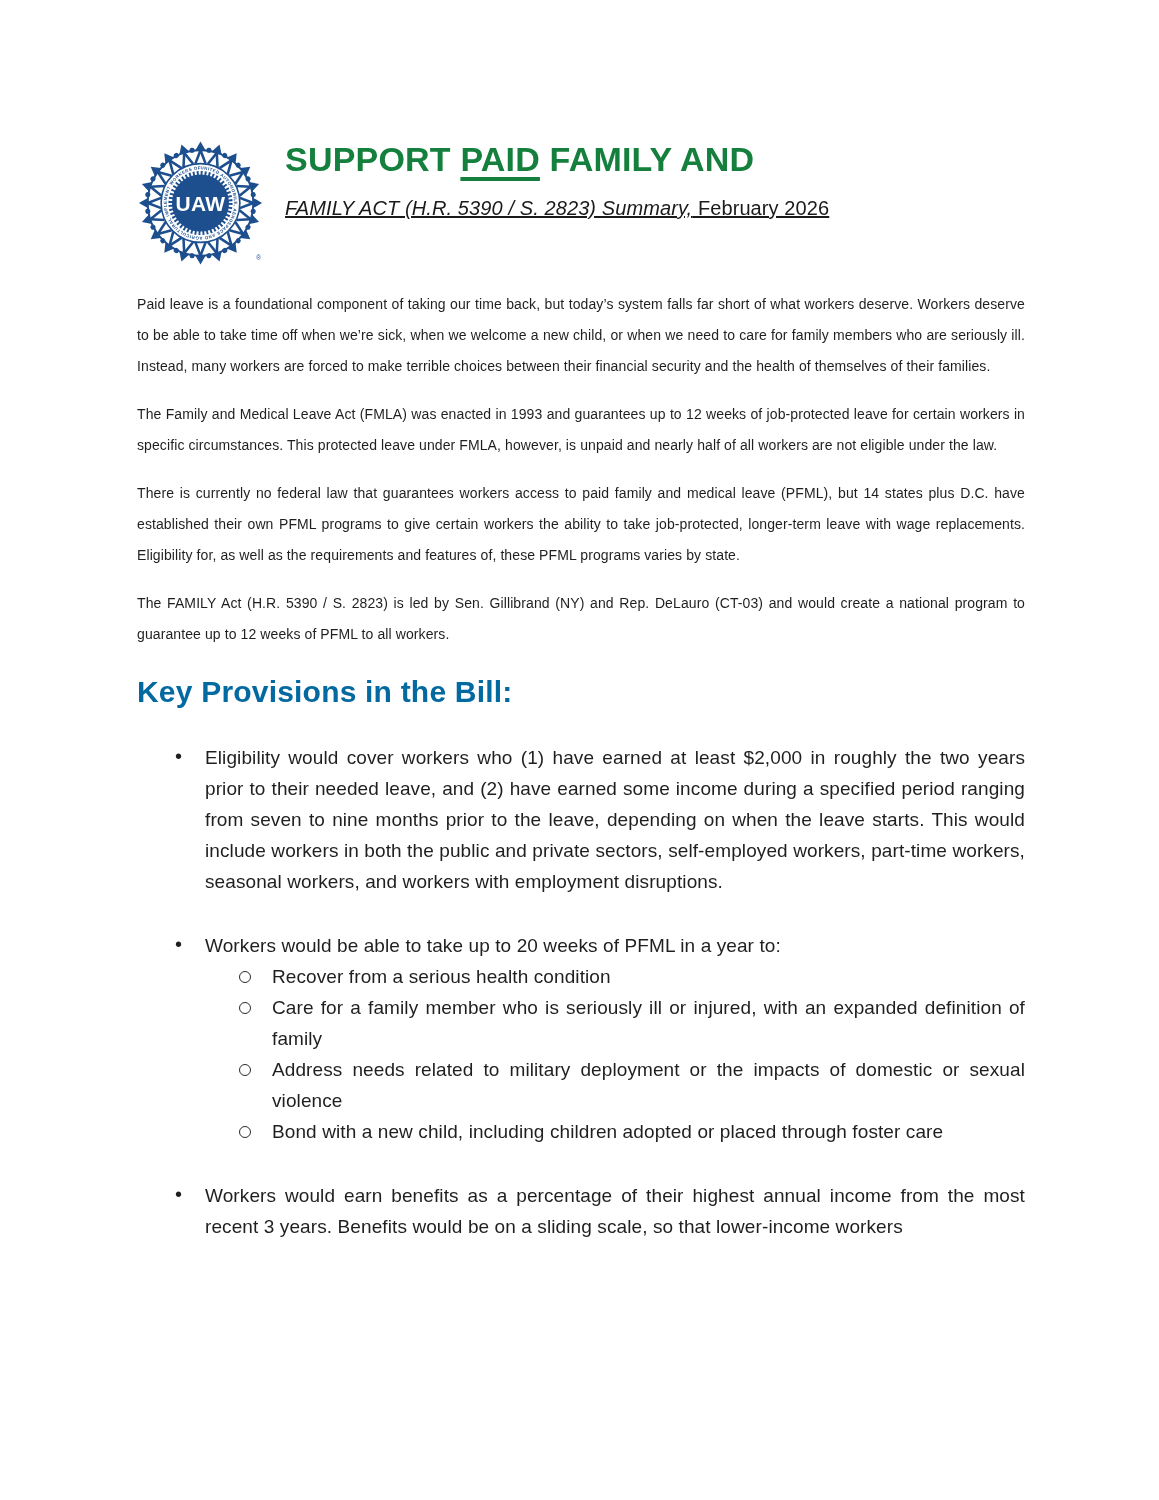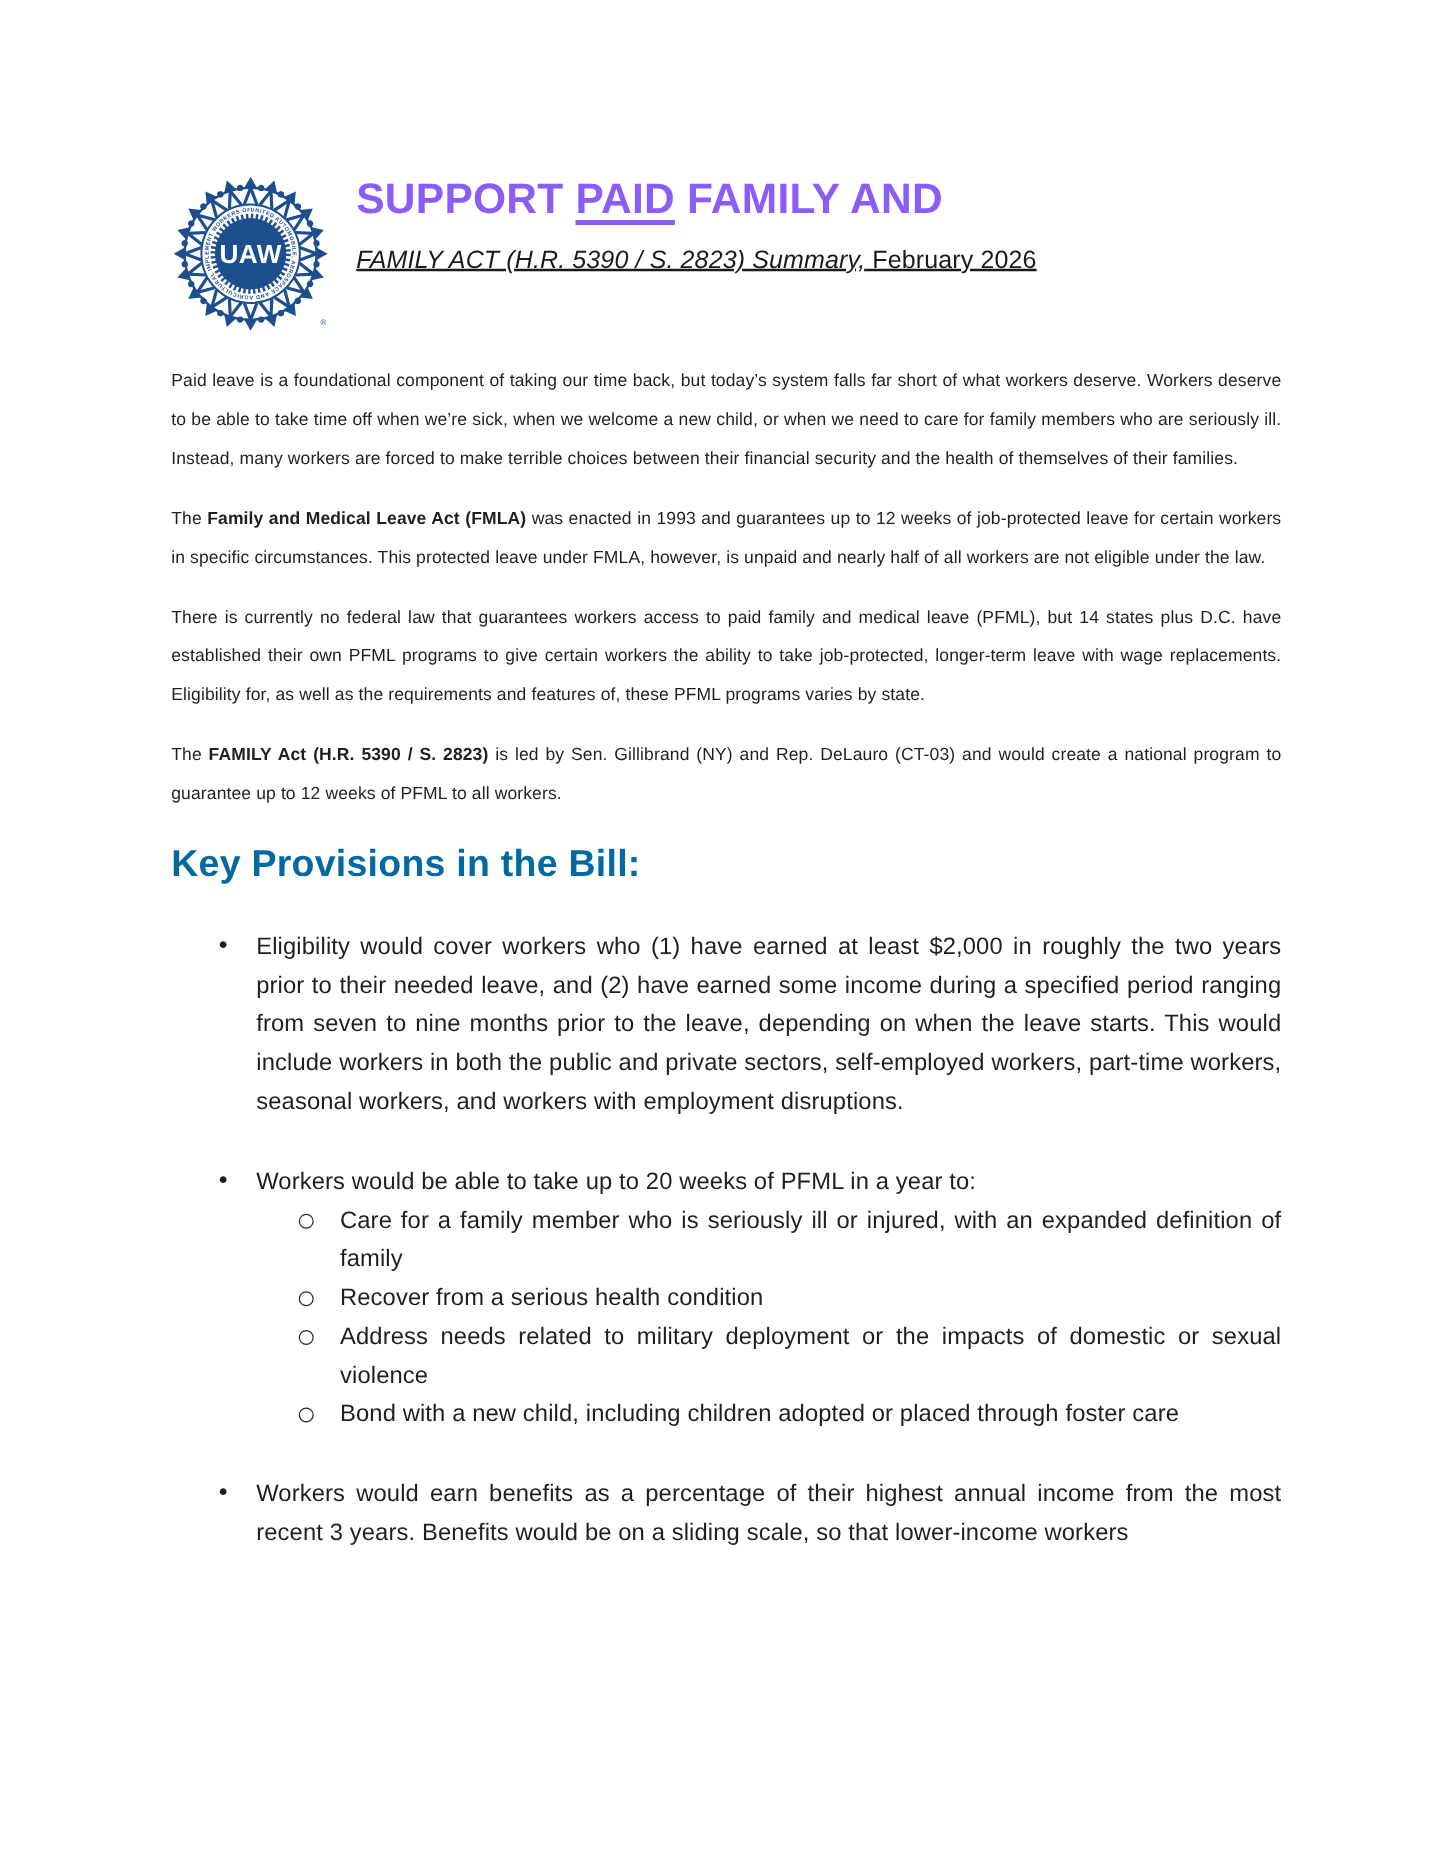--- a/index.html
+++ b/index.html
@@ -10,37 +10,37 @@
     color:#1f1f1f;
   }
   .page { width:1159px; height:1500px; padding:134px 134px 0 137px; background:#ffffff; }
 
   
   .doc-header { display:flex; align-items:flex-start; gap:21px; margin-bottom:21px; }
   .logo-wrap { flex:none; width:127px; height:130px; margin-top:4px; }
   .logo-wrap svg { display:block; width:127px; height:130px; }
   .header-text { flex:1; min-width:0; }
   .doc-title {
-    color:#8b5cf6; font-size:34px; font-weight:bold;
+    color:#15803d; font-size:34px; font-weight:bold;
     line-height:58px; letter-spacing:0.2px; margin-top:-4px;
   }
   .doc-title .u {
     text-decoration:underline;
     text-decoration-thickness:3.5px;
     text-underline-offset:6px;
   }
   .subtitle { font-size:20px; color:#1a1a1a; margin-top:9px; letter-spacing:0.1px;text-decoration:underline; }
   .subtitle em { font-style:italic; }
 
   
   .body-p {
     font-size:14px; line-height:31px; text-align:justify;
     margin-bottom:17px; letter-spacing:0.1px;
   }
-  .body-p strong { font-weight:bold; }
+  .body-p strong { font-weight:normal; }
 
   .section-heading {
     color:#0369a1; font-size:30px; font-weight:bold;
     margin:25px 0 17px 0; letter-spacing:0.2px;
   }
 
   
   .bullets { list-style:none; margin:0; padding:0; }
   .bullets > li {
     position:relative; padding-left:68px;
@@ -165,22 +165,22 @@
   <p class="body-p">There is currently no federal law that guarantees workers access to paid family and medical leave (PFML), but 14 states plus D.C. have established their own PFML programs to give certain workers the ability to take job-protected, longer-term leave with wage replacements. Eligibility for, as well as the requirements and features of, these PFML programs varies by state.</p>
 
   <p class="body-p"><span>The </span><strong>FAMILY Act (H.R. 5390 / S. 2823)</strong><span> is led by Sen. Gillibrand (NY) and Rep. DeLauro (CT-03) and would create a national program to guarantee up to 12 weeks of PFML to all workers.</span></p>
 
   <h2 class="section-heading">Key Provisions in the Bill:</h2>
 
   <ul class="bullets">
     <li><span>Eligibility would cover workers who (1) have earned at least $2,000 in roughly the two years prior to their needed leave, and (2) have earned some income during a specified period ranging from seven to nine months prior to the leave, depending on when the leave starts. This would include workers in both the public and private sectors, self-employed workers, part-time workers, seasonal workers, and workers with employment disruptions.</span></li>
     <li><span>Workers would be able to take up to 20 weeks of PFML in a year to:</span>
       <ul class="sub-bullets">
+        <li><span>Recover from a serious health condition</span></li>
         <li><span>Care for a family member who is seriously ill or injured, with an expanded definition of family</span></li>
-        <li><span>Recover from a serious health condition</span></li>
         <li><span>Address needs related to military deployment or the impacts of domestic or sexual violence</span></li>
         <li><span>Bond with a new child, including children adopted or placed through foster care</span></li>
       </ul>
     </li>
     <li><span>Workers would earn benefits as a percentage of their highest annual income from the most recent 3 years. Benefits would be on a sliding scale, so that lower-income workers</span></li>
   </ul>
 
 </div>
 
 </body></html>

